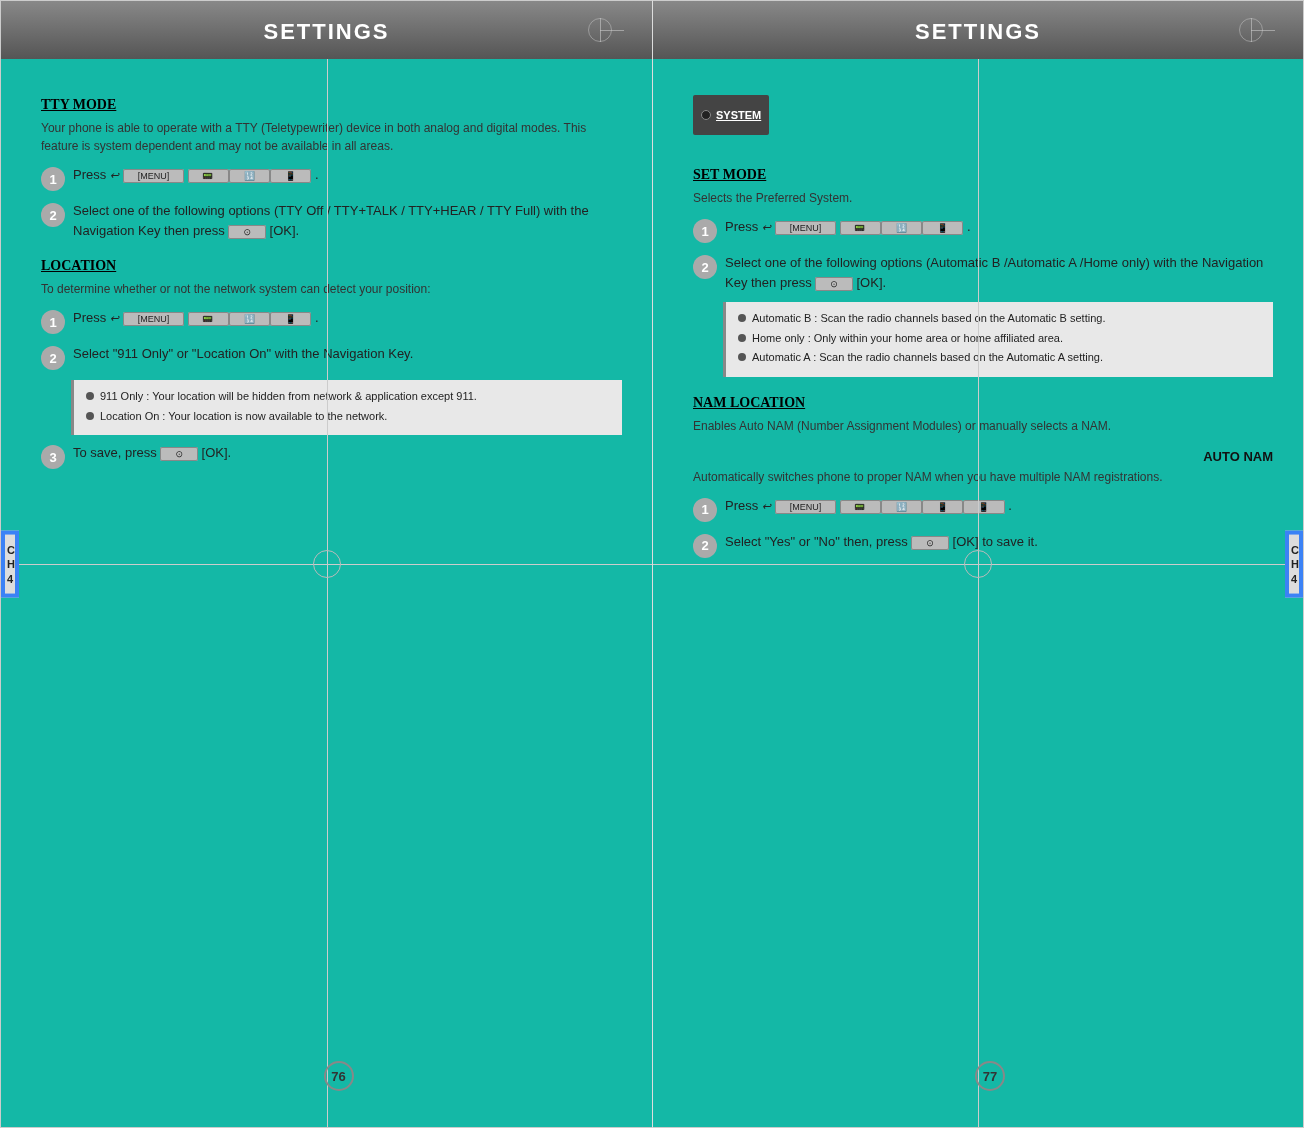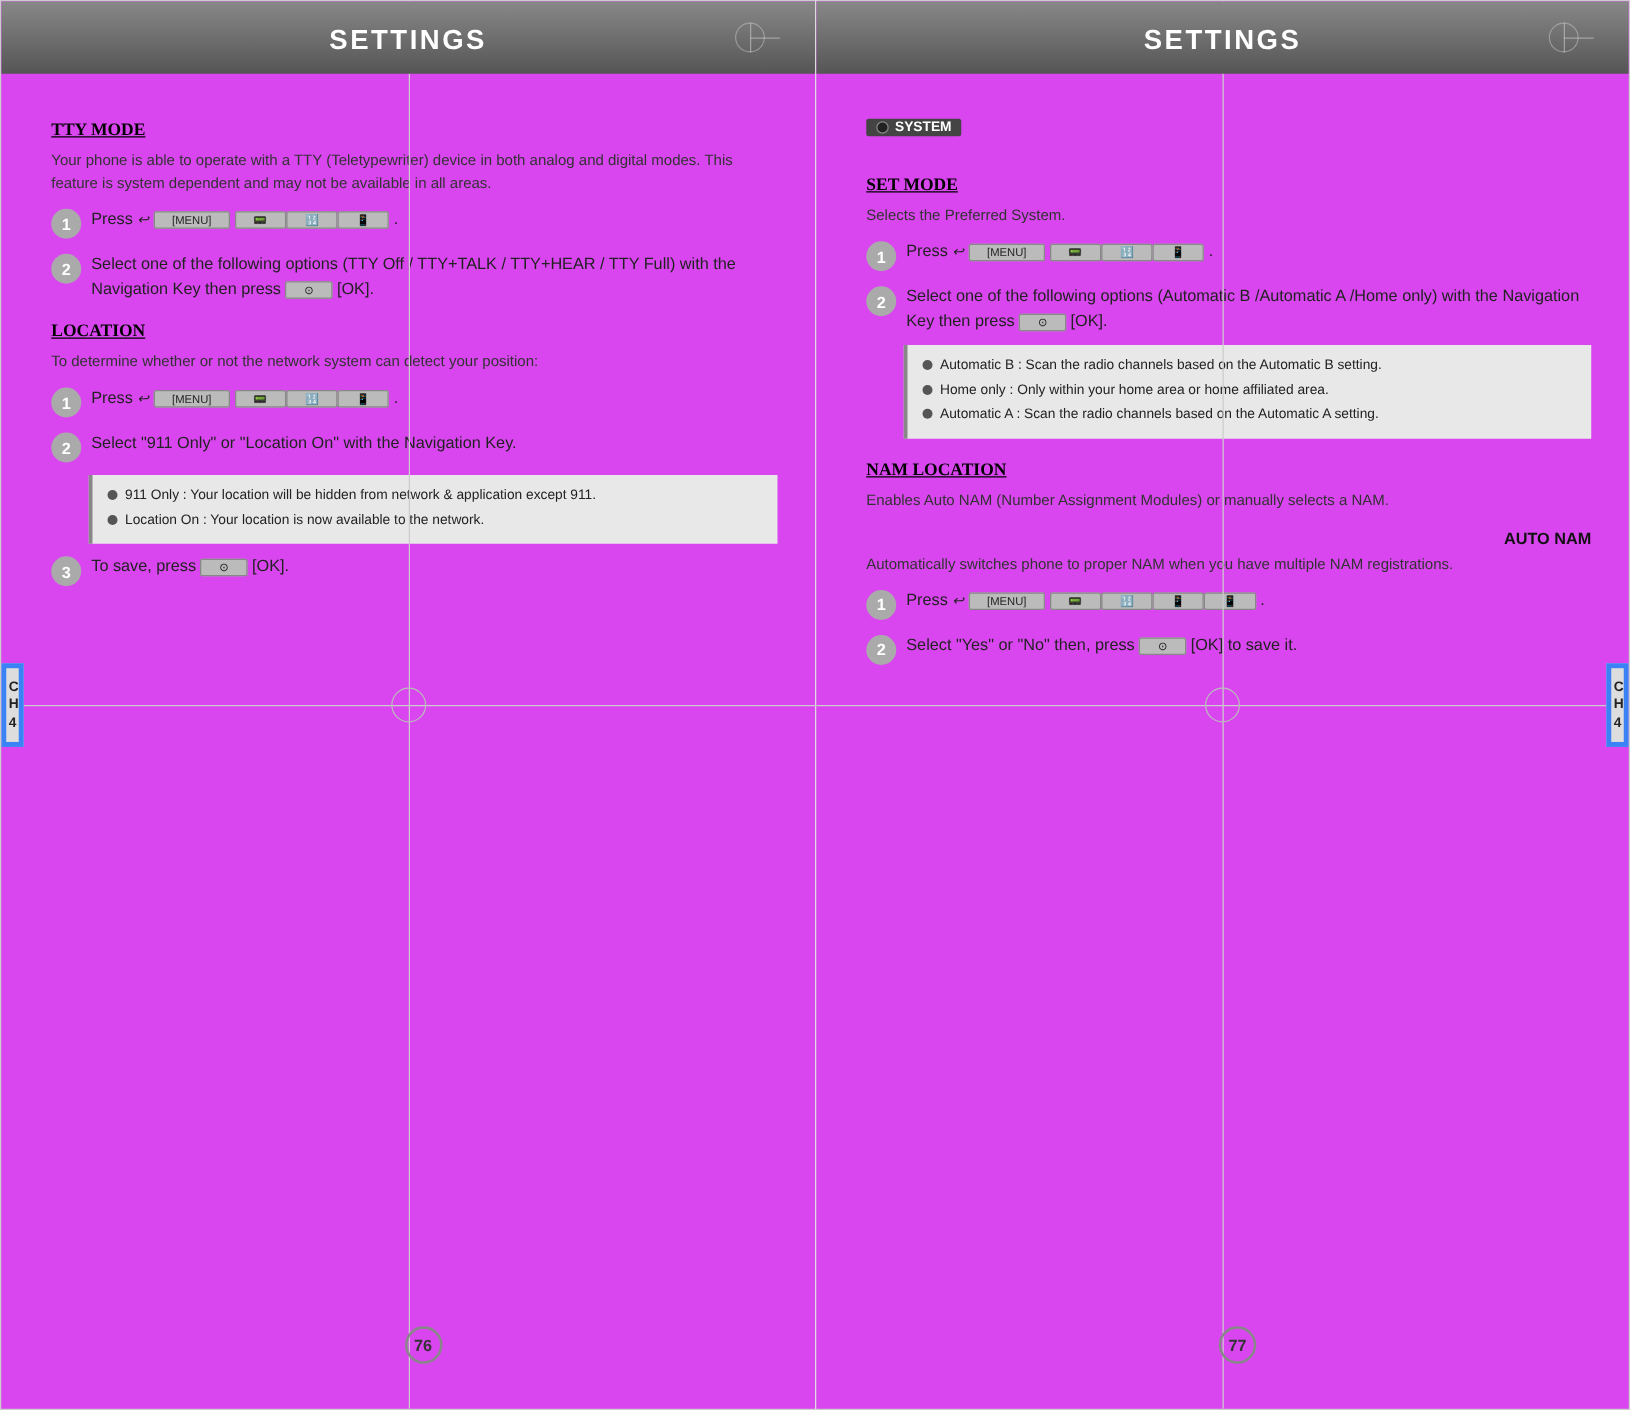--- a/index.html
+++ b/index.html
@@ -10,21 +10,21 @@
       font-family: Arial, sans-serif;
       font-size: 13px;
       display: flex;
       flex-direction: row;
     }
 
     
     .page {
       width: 652px;
       height: 1128px;
-      background: #d946ef;
+      background: #14b8a6;
       position: relative;
       border: 1px solid #ccc;
       overflow: hidden;
     }
 
     .page-left { border-right: none; }
     .page-right { border-left: 1px solid #ddd; }
 
     
     .header-bar {
@@ -162,24 +162,25 @@
     }
 
     
     .system-badge {
       display: inline-flex;
       align-items: center;
       background: #444;
       color: #fff;
       font-size: 11px;
       font-weight: bold;
-      padding: 1px 8px;
+      padding: 14px 8px;
       border-radius: 2px;
       margin-bottom: 14px;
       margin-top: 16px;
+      text-decoration: underline;
     }
     .system-dot {
       width: 10px;
       height: 10px;
       background: #222;
       border-radius: 50%;
       margin-right: 5px;
       border: 1px solid #888;
     }
 

